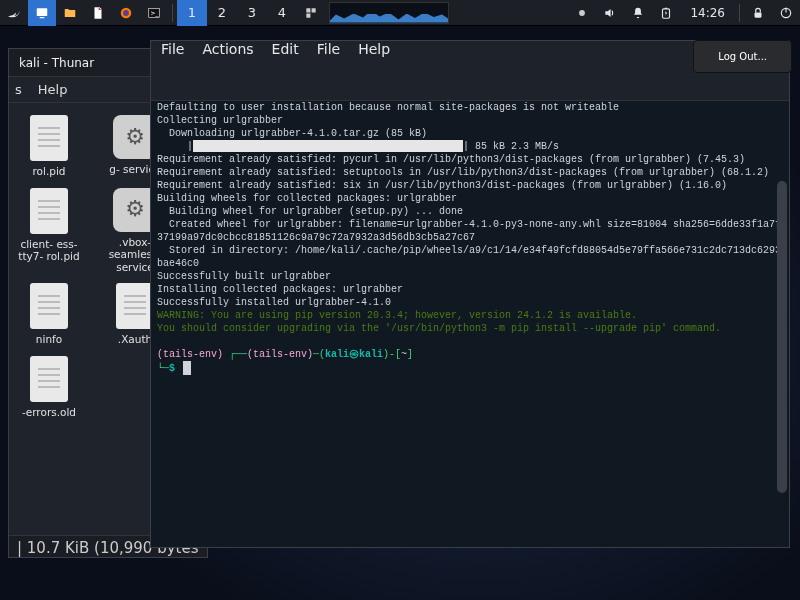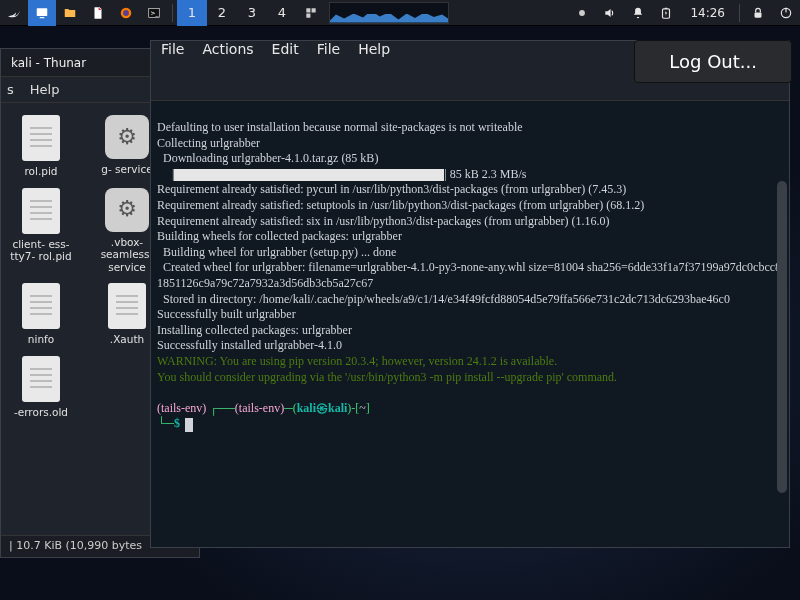--- a/index.html
+++ b/index.html
@@ -48,29 +48,29 @@
     clip-path: polygon(0% 90%, 5% 60%, 12% 80%, 20% 55%, 28% 75%, 35% 40%, 42% 70%, 50% 50%, 58% 85%, 65% 55%, 72% 78%, 80% 50%, 88% 72%, 95% 60%, 100% 80%, 100% 100%, 0% 100%);
   }
   .panel .spacer { flex: 1; }
   .panel .clock { padding: 0 10px; font-weight: 500; }
   .panel svg { width: 14px; height: 14px; fill: #e6e6e6; }
 
   
   .logout {
     position: absolute; top: 40px; right: 8px;
     background: #2a2b2f; color: #fff;
-    padding: 10px 34px; font-size: 18px;
+    padding: 10px 24px; font-size: 10px;
     border-radius: 4px; border: 1px solid #111;
     z-index: 40;
     cursor: pointer;
   }
 
   
   .thunar {
-    position: absolute; top: 48px; left: 0; width: 200px; height: 510px;
+    position: absolute; top: 48px; left: 8px; width: 200px; height: 510px;
     background: #1f232b;
     border: 1px solid #3a3f48;
     z-index: 10;
     font-size: 12px; color: #ddd;
   }
   .thunar-titlebar {
     height: 28px; display:flex; align-items:center; padding: 0 10px;
     background: #1a1d24; font-size: 12px; color: #eee;
     border-bottom: 1px solid #333;
   }
@@ -98,21 +98,21 @@
     background: #bbb; box-shadow: 0 6px 0 #bbb, 0 12px 0 #bbb, 0 18px 0 #bbb;
   }
   .file .gear-icon {
     width:44px; height:44px; border-radius:8px; background:#cfcfcf;
     display:flex; align-items:center; justify-content:center; margin-bottom:4px;
     font-size:22px; color:#555;
   }
   .thunar-status {
     position: absolute; bottom: 0; left:0; right:0; height:22px;
     background:#1a1d24; border-top:1px solid #333;
-    font-size: 11px; color:#ccc; padding: 3px 8px;
+    font-size: 15px; color:#ccc; padding: 3px 8px;
     white-space: nowrap; overflow:hidden;
   }
 
   
   .term {
     position: absolute; top: 40px; left: 150px; width: 640px; height: 508px;
     background: #101822;
     border: 1px solid #3a3f48;
     z-index: 30;
     display:flex; flex-direction:column;
@@ -129,23 +129,23 @@
   .term-wincontrols span {
     width:16px; height:16px; border-radius:50%; background:#2a2e37;
     border:1px solid #444;
   }
   .term-menubar {
     display:flex; gap: 18px; padding: 0 10px 6px 10px;
     font-size: 14px; color:#e8e8e8;
   }
   .term-menubar span { cursor:pointer; }
   .term-body {
-    flex:1; padding: 19px 6px 6px 6px;
-    font-family: Liberation Serif, serif;
-    font-size: 12px; line-height: 1.3;
+    flex:1; padding: 0 6px 6px 6px;
+    font-family: Liberation Mono, monospace;
+    font-size: 10px; line-height: 1.3;
     color: #d0d4da;
     white-space: pre-wrap; word-break: break-all;
     overflow: hidden;
     position: relative;
   }
   .term-body .bar {
     display:inline-block; width: 270px; height: 12px;
     background: #e6e6e6; vertical-align: middle;
   }
   .warn { color: #4d7c0f; }

